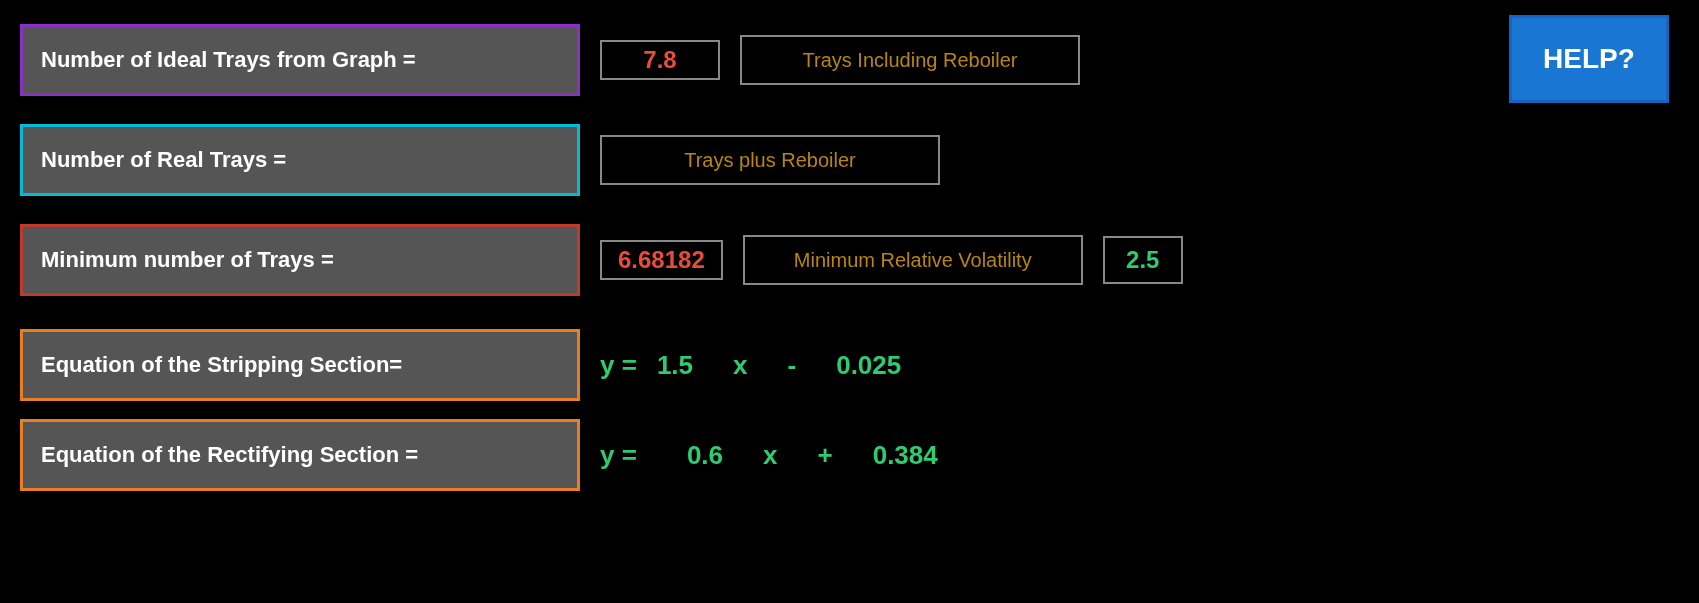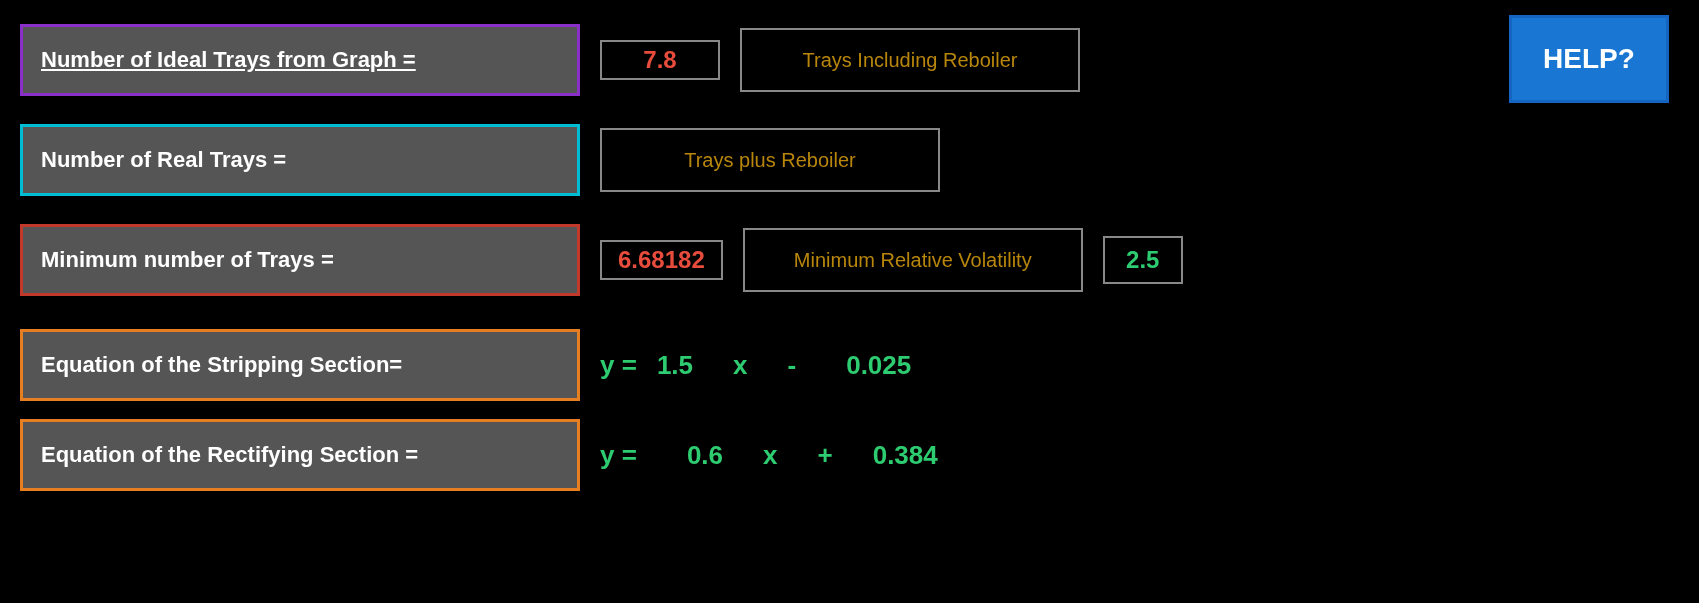--- a/index.html
+++ b/index.html
@@ -39,21 +39,20 @@
       max-width: 560px;
       height: 72px;
       font-size: 22px;
       font-weight: bold;
       color: #fff;
       background: #555;
     }
 
     .row-label.purple-border {
       border: 3px solid #8b2fc9;
-      text-decoration: underline;
     }
     .row-label.cyan-border {
       border: 3px solid #00bcd4;
     }
     .row-label.red-border {
       border: 3px solid #c0392b;
     }
     .row-label.orange-border {
       border: 3px solid #e67e22;
     }
@@ -72,21 +71,21 @@
       align-items: center;
       justify-content: center;
     }
 
     .desc-box {
       border: 2px solid #888;
       padding: 8px 20px;
       font-size: 20px;
       color: #b8860b;
       background: #000;
-      height: 64px;
+      height: 50px;
       display: flex;
       align-items: center;
       justify-content: center;
       min-width: 340px;
     }
 
     .help-btn {
       border: 3px solid #1565c0;
       background: #1976d2;
       color: #fff;
@@ -162,21 +161,21 @@
   </div>
 
   <div style="height: 10px;"></div>
 
   <div class="equation-row">
     <div class="row-label orange-border">Equation of the Stripping Section=</div>
     <span class="eq-part green-value">y =</span>
     <span class="eq-part green-value" style="">1.5</span>
     <span class="eq-part green-value" style="margin-left:20px;">x</span>
     <span class="eq-part green-value" style="margin-left:20px;">-</span>
-    <span class="eq-part green-value" style="margin-left:30px;">0.025</span>
+    <span class="eq-part green-value" style="margin-left:20px;">0.025</span>
   </div>
 
   <div class="equation-row">
     <div class="row-label orange-border">Equation of the Rectifying Section =</div>
     <span class="eq-part green-value">y =</span>
     <span class="eq-part green-value" style="margin-left:30px;">0.6</span>
     <span class="eq-part green-value" style="margin-left:20px;">x</span>
     <span class="eq-part green-value" style="margin-left:20px;">+</span>
     <span class="eq-part green-value" style="margin-left:20px;">0.384</span>
   </div>

